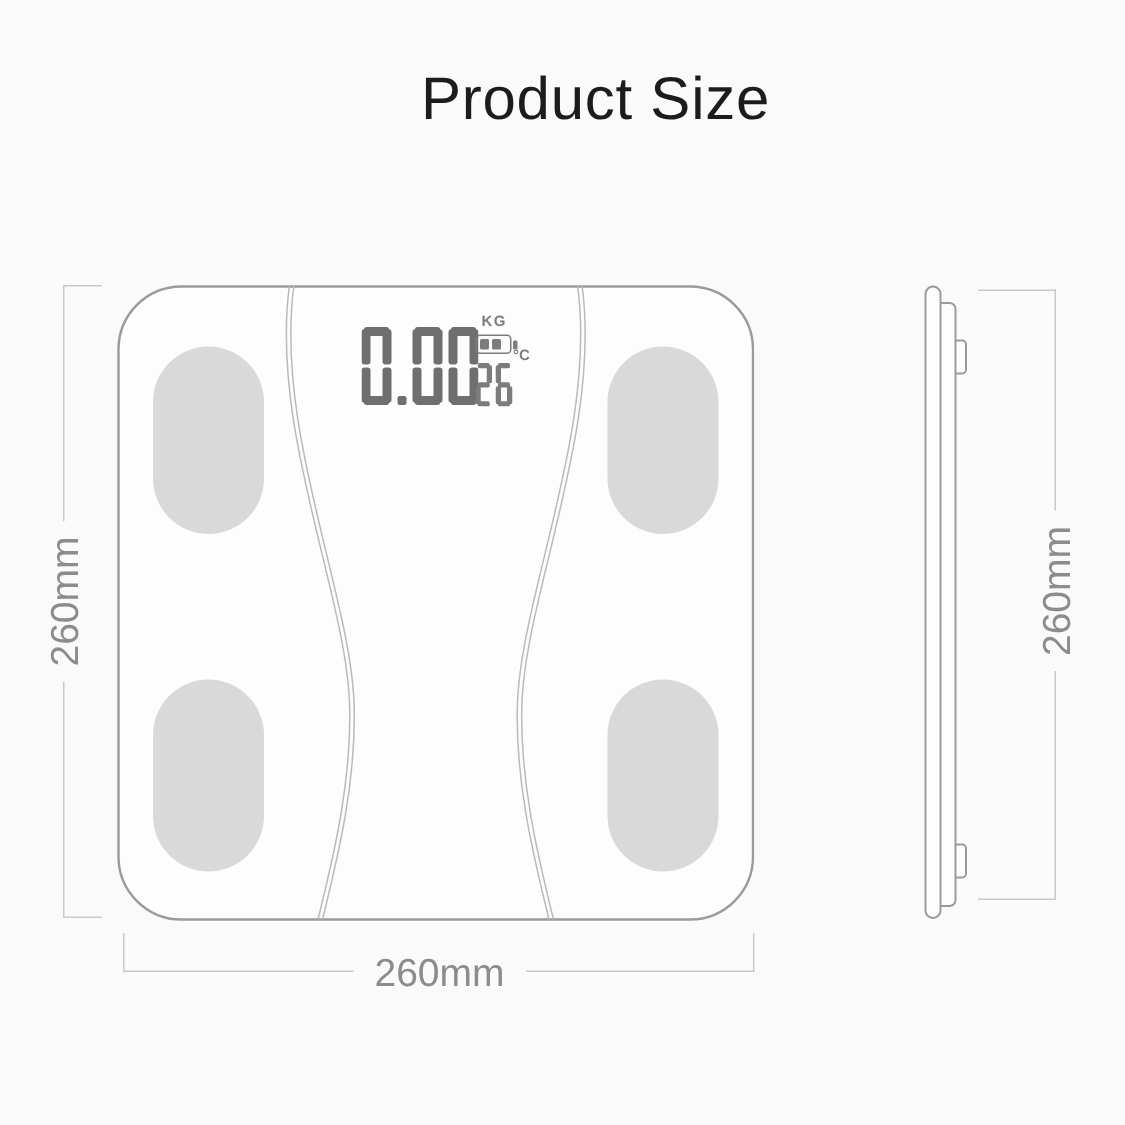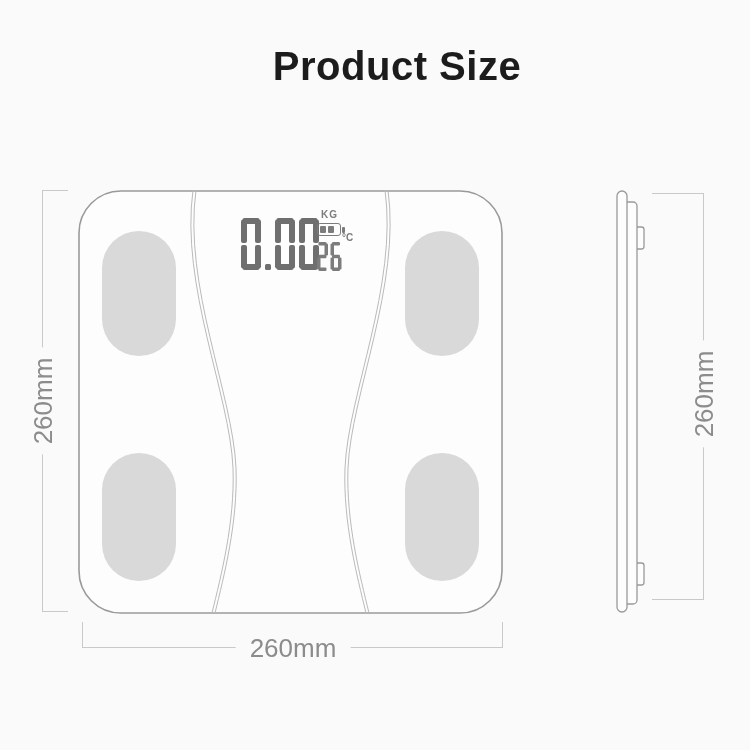--- a/index.html
+++ b/index.html
@@ -19,21 +19,21 @@
   body{
     background:var(--bg);
     font-family:"Liberation Sans", sans-serif;
     overflow:hidden;
   }
   .stage{position:relative;width:750px;height:750px;}
 
   .title{
     position:absolute;left:0;top:46px;width:750px;
     text-align:center;font-size:40px;line-height:40px;
-    color:var(--title);font-weight:700;letter-spacing:.5px;padding-left:44px;
+    color:var(--title);font-weight:400;letter-spacing:.5px;padding-left:44px;
   }
 
   
   .front-view{position:absolute;left:78px;top:190px;width:425px;height:424px;}
   .front-view svg.body{position:absolute;left:0;top:0;}
 
   .display{position:absolute;left:0;top:0;width:425px;height:120px;}
   .weight-svg{position:absolute;left:163px;top:28px;}
   .kg-label{
     position:absolute;left:243px;top:19px;

